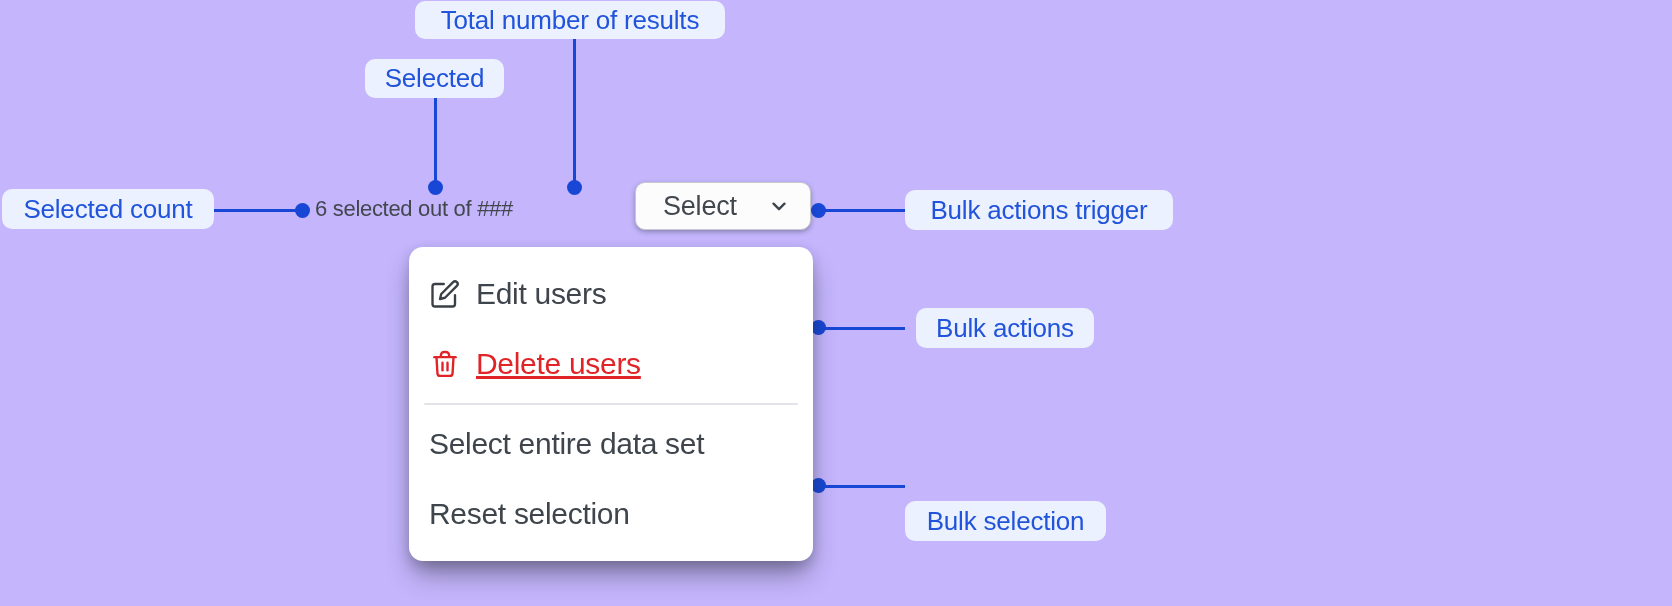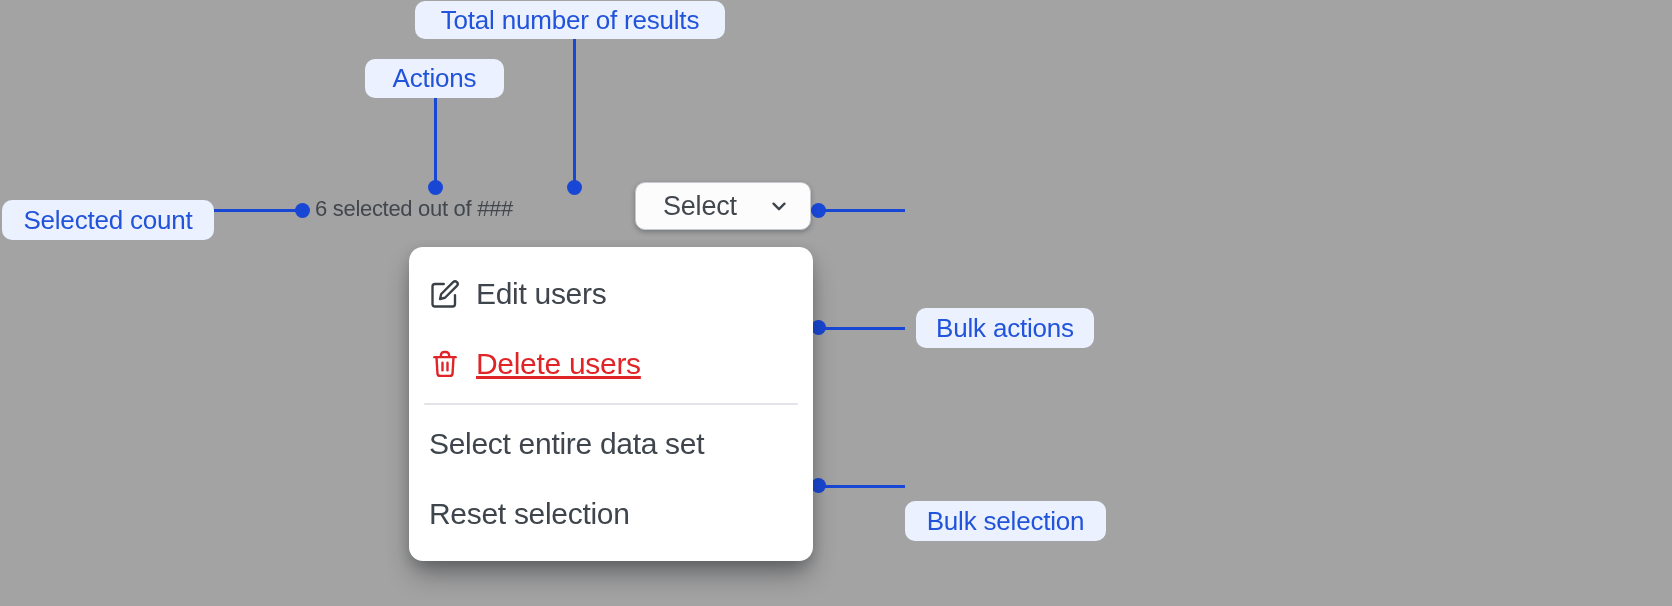--- a/index.html
+++ b/index.html
@@ -1,17 +1,17 @@
 <!DOCTYPE html>
 <html><head>
 <meta charset="utf-8">
 <style>
   html,body{margin:0;padding:0;background:#ffffff;}
   .stage{
-    position:relative;width:1672px;height:606px;background:#a3a3a3;overflow:hidden;
+    position:relative;width:1672px;height:606px;background:#c4b5fd;overflow:hidden;
     font-family:"Liberation Sans","DejaVu Sans",sans-serif;color:#42474e;
   }
   
   .pill{
     position:absolute;display:flex;align-items:center;justify-content:center;
     background:#ebf1fe;color:#2153db;border-radius:10px;
     font-size:26px;letter-spacing:-0.2px;white-space:nowrap;
   }
   
   .line{position:absolute;background:#1847d6;}
@@ -45,22 +45,23 @@
   .menu-item .mi-icon{width:32px;height:32px;flex:0 0 32px;display:flex;align-items:center;justify-content:center;}
   .menu-divider{height:2px;background:#e3e4e8;margin:4px 15px;border-radius:1px;}
   svg{stroke-linecap:round;stroke-linejoin:round;}
 </style>
 </head>
 <body>
 
 <div class="stage">
 
   <div class="pill" style="left:415px;top:1px;width:310px;height:38px;">Total number of results</div>
-  <div class="pill" style="left:365px;top:59px;width:139px;height:39px;">Actions</div>
-  <div class="pill" style="left:2px;top:200px;width:212px;height:40px;text-align:right;">Selected count</div>
+  <div class="pill" style="left:365px;top:59px;width:139px;height:39px;">Selected</div>
+  <div class="pill" style="left:2px;top:189px;width:212px;height:40px;text-align:right;">Selected count</div>
+  <div class="pill" style="left:905px;top:190px;width:268px;height:40px;">Bulk actions trigger</div>
   <div class="pill" style="left:905px;top:308px;width:178px;height:40px;margin-left:11px;">Bulk actions</div>
   <div class="pill" style="left:905px;top:465px;width:201px;height:40px;margin-top:36px;">Bulk selection</div>
 
   <div class="line" style="left:214px;top:209px;width:88px;height:3px;"></div>
   <div class="dot" style="left:295px;top:203px;"></div>
 
   <div class="line" style="left:434px;top:98px;width:3px;height:90px;"></div>
   <div class="dot" style="left:428px;top:180px;"></div>
 
   <div class="line" style="left:573px;top:39px;width:3px;height:149px;"></div>

